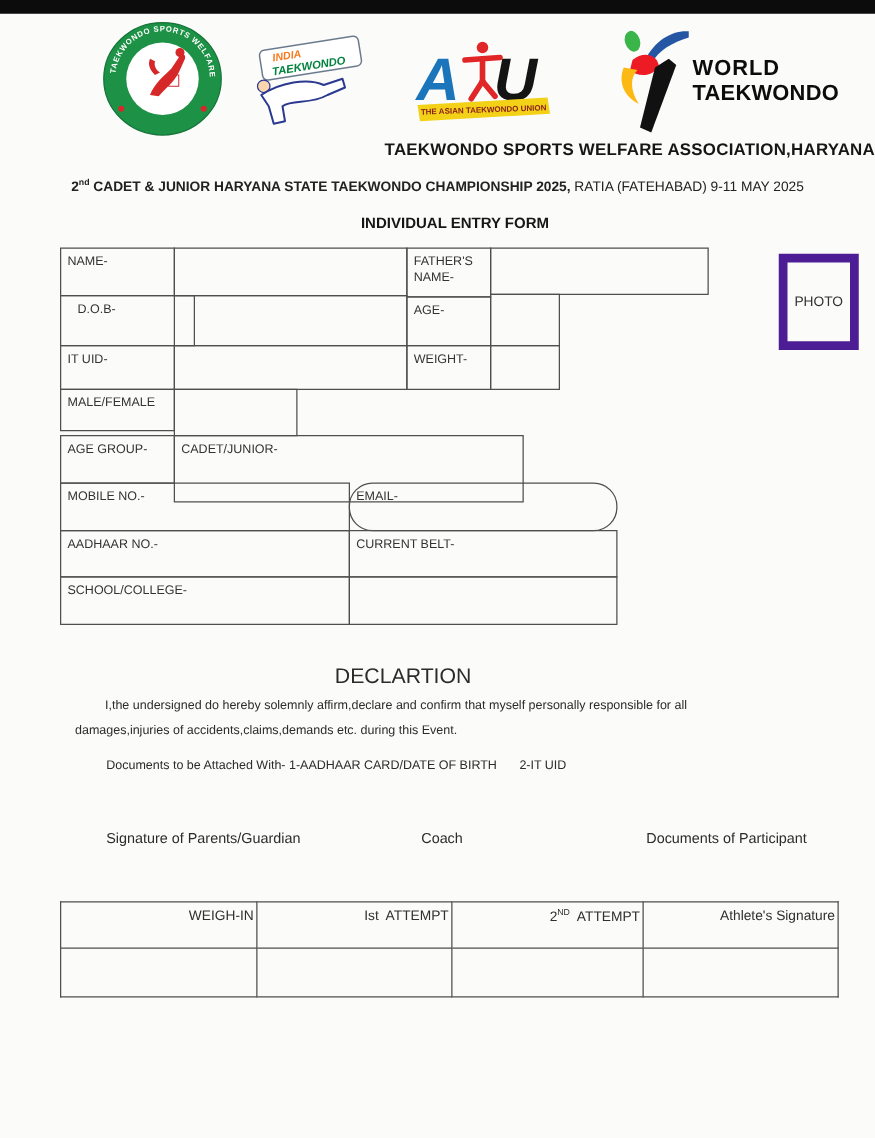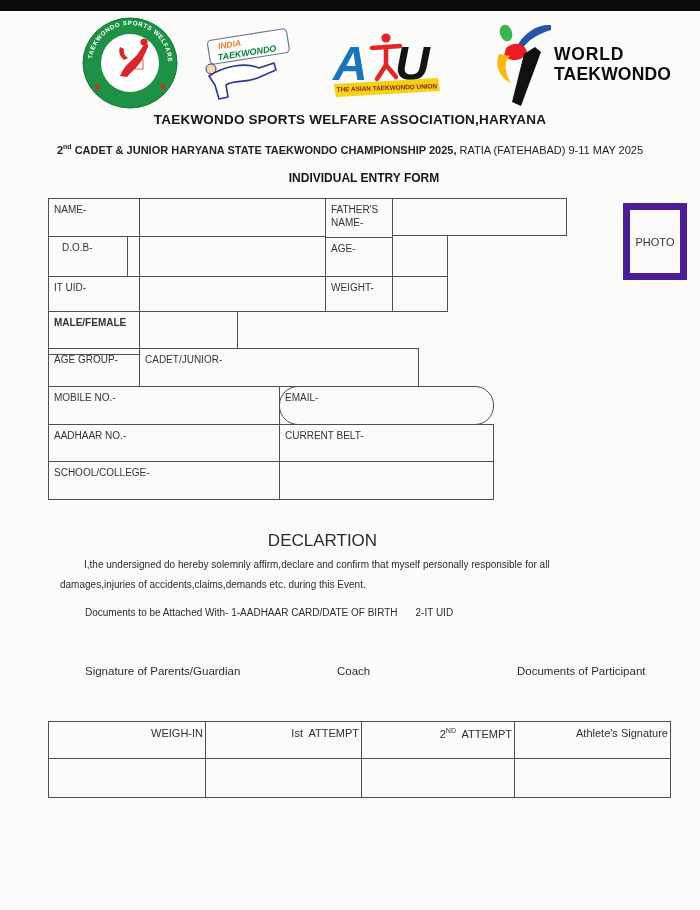--- a/index.html
+++ b/index.html
@@ -2,21 +2,21 @@
 <html><head>
 <meta charset="utf-8">
 <style>
   html,body{margin:0;padding:0;}
   .page{
     position:relative;width:700px;height:910px;background:#fbfbfa;
     font-family:"Liberation Sans",sans-serif;overflow:hidden;color:#2e2e2e;
   }
   .topbar{position:absolute;left:0;top:0;width:700px;height:11px;background:#0c0c0c;}
   .logo{position:absolute;}
-  .org-title{position:absolute;top:112px;left:0;width:700px;text-align:center;
+  .org-title{position:absolute;top:112px;left:0;width:700px;text-align:right;
     font-weight:bold;font-size:13.5px;letter-spacing:.2px;color:#161616;}
   .event-title{position:absolute;top:143px;left:0;width:700px;text-align:center;
     font-size:11px;color:#222;}
   .event-title .b{font-weight:bold;}
   .event-title sup{font-size:7px;font-weight:bold;}
   .form-title{position:absolute;top:171px;left:14px;width:700px;text-align:center;
     font-weight:bold;font-size:12px;color:#161616;}
   .cell{position:absolute;border:1px solid #4f4f4f;box-sizing:border-box;
     font-size:10px;color:#333;padding:4px 4px 0 5px;line-height:13px;}
   .cell.indent{padding-left:13px;}
@@ -99,35 +99,35 @@
 
   <div class="org-title">TAEKWONDO SPORTS WELFARE ASSOCIATION,HARYANA</div>
   <div class="event-title"><span class="b">2</span><sup>nd</sup><span class="b"> CADET &amp; JUNIOR HARYANA STATE TAEKWONDO CHAMPIONSHIP 2025,</span><span> RATIA (FATEHABAD) 9-11 MAY 2025</span></div>
   <div class="form-title">INDIVIDUAL ENTRY FORM</div>
 
   <div class="cell" style="left:48px;top:198px;width:92px;height:39px;"><span>NAME-</span></div>
   <div class="cell" style="left:139px;top:198px;width:187px;height:39px;"></div>
   <div class="cell" style="left:325px;top:198px;width:68px;height:40px;"><span>FATHER'S NAME-</span></div>
   <div class="cell" style="left:392px;top:198px;width:175px;height:38px;"></div>
 
-  <div class="cell indent" style="left:48px;top:236px;width:80px;height:41px;"><span>D.O.B-</span></div>
+  <div class="cell indent" style="left:48px;top:236px;width:108px;height:41px;"><span>D.O.B-</span></div>
   <div class="cell" style="left:139px;top:236px;width:187px;height:41px;"></div>
   <div class="cell" style="left:325px;top:237px;width:68px;height:40px;"><span>AGE-</span></div>
   <div class="cell" style="left:392px;top:235px;width:56px;height:42px;"></div>
 
   <div class="cell" style="left:48px;top:276px;width:92px;height:36px;"><span>IT UID-</span></div>
   <div class="cell" style="left:139px;top:276px;width:187px;height:36px;"></div>
   <div class="cell" style="left:325px;top:276px;width:68px;height:36px;"><span>WEIGHT-</span></div>
   <div class="cell" style="left:392px;top:276px;width:56px;height:36px;"></div>
 
-  <div class="cell" style="left:48px;top:311px;width:92px;height:44px;font-weight:bold;"><span>MALE/FEMALE</span></div>
+  <div class="cell" style="left:48px;top:311px;width:92px;height:34px;"><span>MALE/FEMALE</span></div>
   <div class="cell" style="left:139px;top:311px;width:99px;height:38px;"></div>
 
   <div class="cell" style="left:48px;top:348px;width:92px;height:39px;"><span>AGE GROUP-</span></div>
-  <div class="cell" style="left:139px;top:348px;width:280px;height:39px;"><span>CADET/JUNIOR-</span></div>
+  <div class="cell" style="left:139px;top:348px;width:280px;height:54px;"><span>CADET/JUNIOR-</span></div>
 
   <div class="cell" style="left:48px;top:386px;width:232px;height:39px;"><span>MOBILE NO.-</span></div>
   <div class="cell" style="left:279px;top:386px;width:215px;height:39px;border-radius:19px;"><span>EMAIL-</span></div>
 
   <div class="cell" style="left:48px;top:424px;width:232px;height:38px;"><span>AADHAAR NO.-</span></div>
   <div class="cell" style="left:279px;top:424px;width:215px;height:38px;"><span>CURRENT BELT-</span></div>
 
   <div class="cell" style="left:48px;top:461px;width:232px;height:39px;"><span>SCHOOL/COLLEGE-</span></div>
   <div class="cell" style="left:279px;top:461px;width:215px;height:39px;"></div>
 

